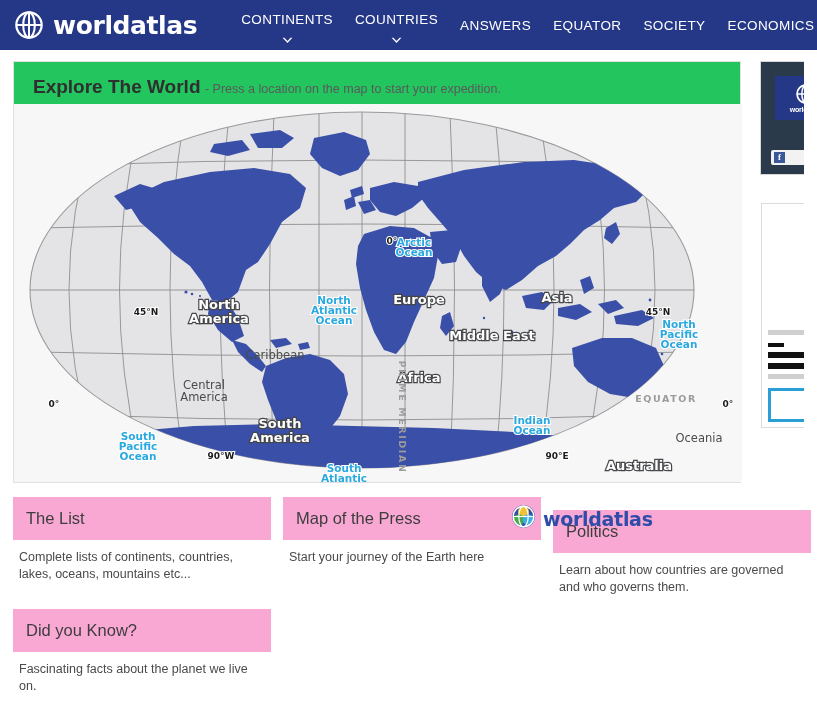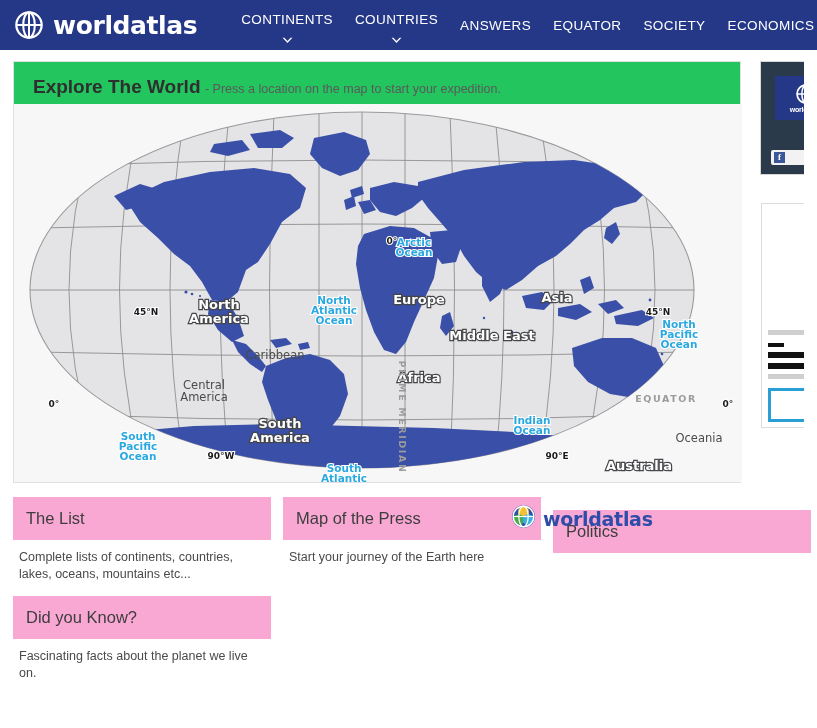--- a/index.html
+++ b/index.html
@@ -376,20 +376,21 @@
           <span class="card-head-txt">Map of the Press</span>
         </div>
         <div class="card-desc">Start your journey of the Earth here</div>
       </div>
 
 
       <div class="card card-row2">
         <div class="card-head">
           <span class="card-head-txt">Politics</span>
         </div>
+        <div class="card-desc">Learn about how countries are governed and who governs them.</div>
       </div>
 
       <div class="card card-row2">
         <div class="card-head">
           <span class="card-head-txt">Did you Know?</span>
         </div>
         <div class="card-desc">Fascinating facts about the planet we live on.</div>
       </div>
     </div>
   </div>

